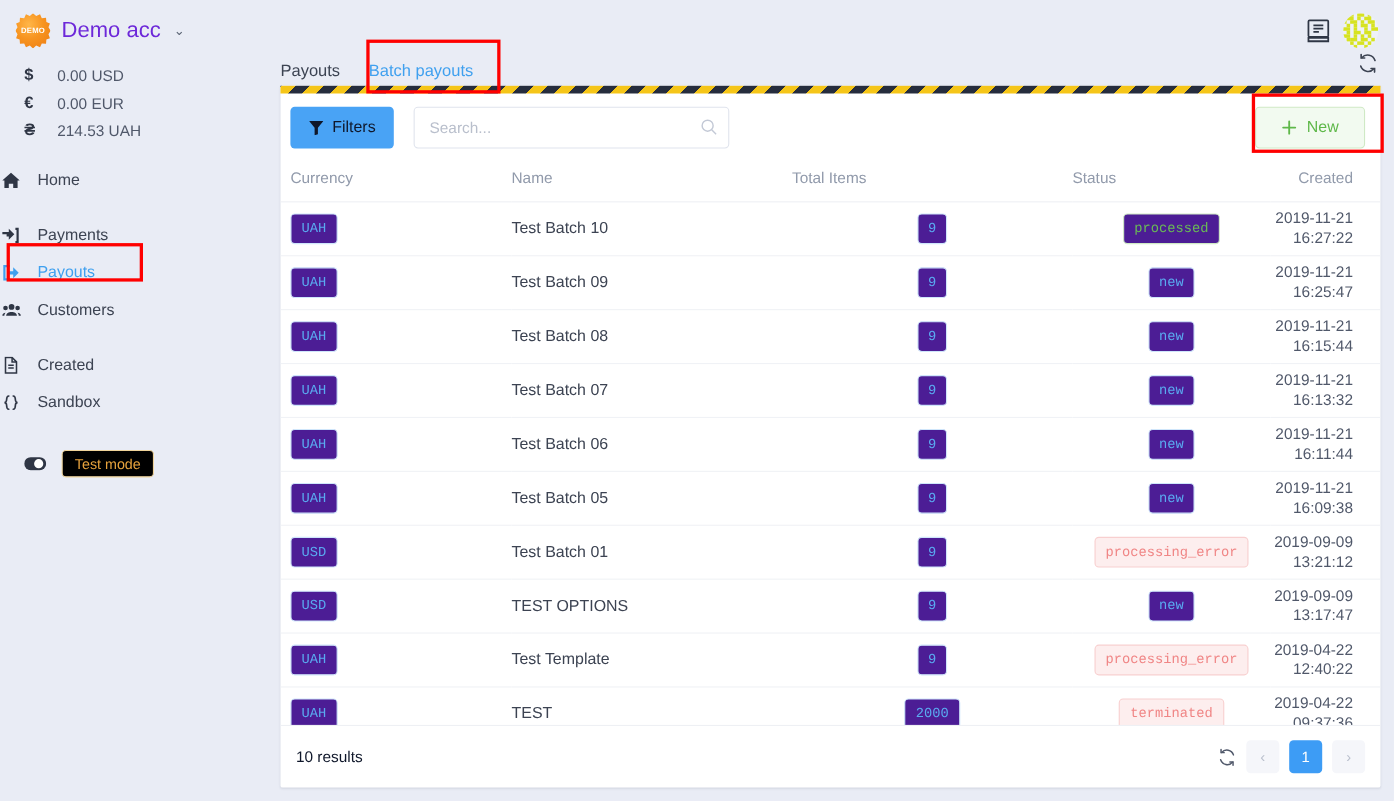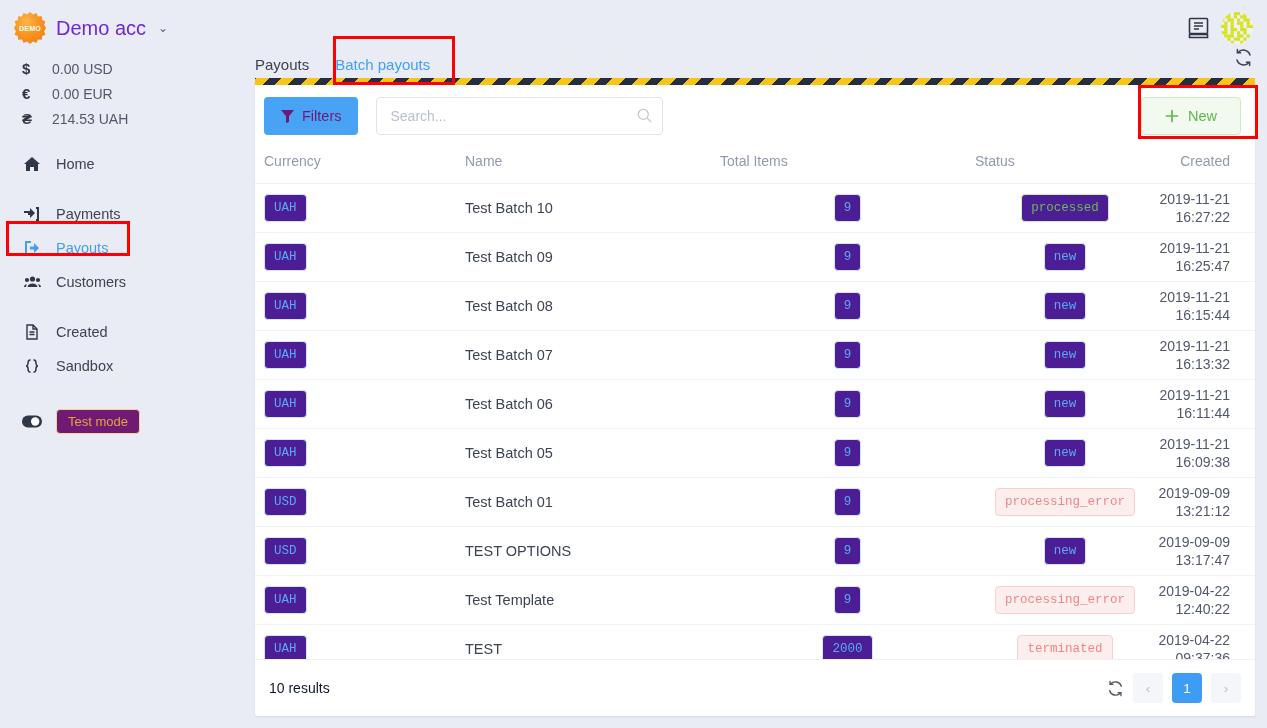--- a/index.html
+++ b/index.html
@@ -35,32 +35,32 @@
   .acct-caret { font-size: 12px; color: #5a6373; margin-left: 2px; }
 
   .balances { margin-top: 12px; padding-left: 22px; }
   .bal-row { display: flex; align-items: center; height: 25px; }
   .bal-sym { width: 30px; font-size: 15px; color: #2f3645; font-weight: bold; }
   .bal-val { font-size: 14px; color: #50586a; }
 
   .navgroup { margin-top: 16px; }
   .nav-item {
     display: flex; align-items: center; height: 34px;
-    padding-left: 22px; gap: 14px; cursor: pointer;
+    gap: 14px; cursor: pointer;
   }
   .nav-ico { width: 20px; display: flex; align-items: center; justify-content: center; color: #2f3645; }
   .nav-label { font-size: 14.5px; color: #3c4352; }
   .nav-item.active .nav-label { color: #3fa0ef; }
   .nav-item.active .nav-ico { color: #3fa0ef; }
   .nav-spacer { height: 16px; }
 
   .testmode-row { display: flex; align-items: center; gap: 14px; padding-left: 22px; margin-top: 26px; }
   .toggle-ico { width: 20px; display: flex; align-items: center; justify-content: center; }
   .testmode-badge {
-    border: 1px solid #f0d49b; background: #701a75; border-radius: 4px;
+    border: 1px solid #f0d49b; background: #000000; border-radius: 4px;
     color: #e8a33d; font-size: 13px; padding: 4px 11px;
   }
 
   
   .topicons { position: absolute; right: 14px; top: 12px; display: flex; align-items: center; gap: 12px; }
   .avatar {
     width: 32px; height: 32px; border-radius: 50%; overflow: hidden; flex: 0 0 32px;
     background: #eef1f7;
   }
 
@@ -84,21 +84,21 @@
     display: flex; flex-direction: column;
   }
   .hazard {
     height: 7px; width: 100%; flex: 0 0 7px;
     background: repeating-linear-gradient(-45deg,
       #f5c518 0px, #f5c518 9px,
       #262d3d 9px, #262d3d 18px);
   }
   .toolbar { height: 62px; flex: 0 0 62px; display: flex; align-items: center; padding: 0 14px 0 9px; }
   .btn-filters {
-    background: #49a3f5; color: #701a75; border: none; border-radius: 4px;
+    background: #49a3f5; color: #0f172a; border: none; border-radius: 4px;
     height: 38px; padding: 0 17px; font-size: 14.5px; display: flex; align-items: center;
     gap: 8px; cursor: pointer; font-family: inherit;
   }
   .search-wrap { position: relative; margin-left: 18px; width: 287px; }
   .search-input {
     width: 100%; height: 38px; border: 1px solid #e0e4ed; border-radius: 4px;
     padding: 0 34px 0 13px; font-size: 14px; color: #3c4352; font-family: inherit;
     outline: none; background: #fff;
   }
   .search-input::placeholder { color: #b9bfcc; }

